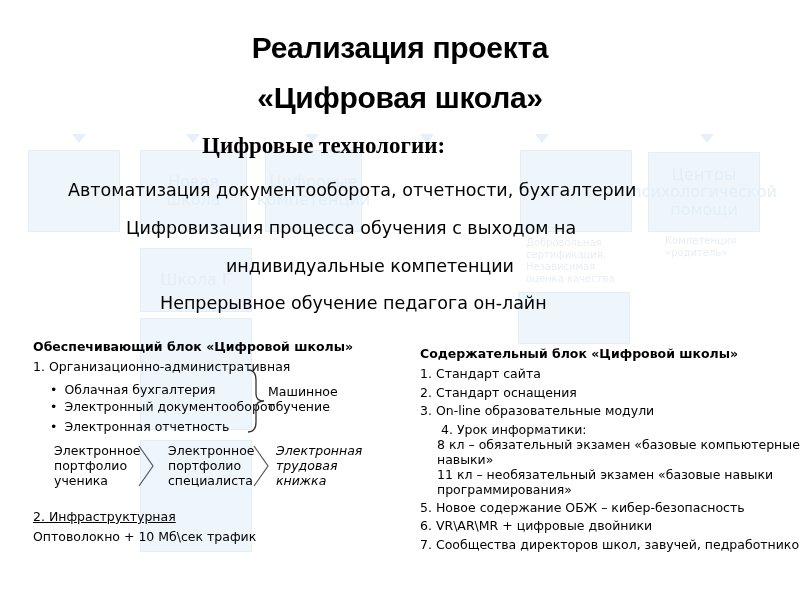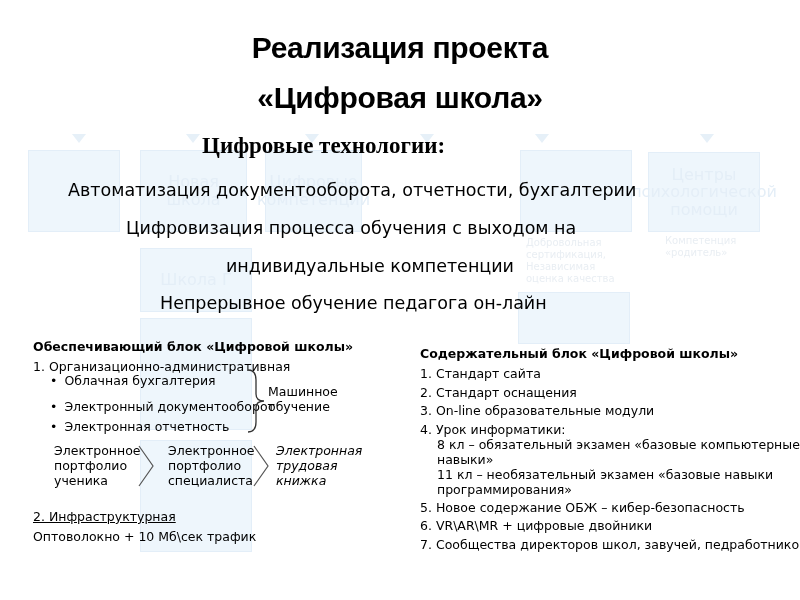--- a/index.html
+++ b/index.html
@@ -75,21 +75,21 @@
 <div class="subtitle">Цифровые технологии:</div>
 
 <div class="tech-line" style="left:68px; top:180px;">Автоматизация документооборота, отчетности, бухгалтерии</div>
 <div class="tech-line" style="left:126px; top:218px;">Цифровизация процесса обучения с выходом на</div>
 <div class="tech-line" style="left:226px; top:256px;">индивидуальные компетенции</div>
 <div class="tech-line" style="left:160px; top:293px;">Непрерывное обучение педагога он-лайн</div>
 
 <div>
   <div class="block-title" style="left:33px; top:339px;">Обеспечивающий блок «Цифровой школы»</div>
   <div class="item" style="left:33px; top:359px;">1. Организационно-административная</div>
-  <div class="item bullet" style="left:50px; top:373px;text-align:center;">Облачная бухгалтерия</div>
+  <div class="item bullet" style="left:50px; top:382px;text-align:center;">Облачная бухгалтерия</div>
   <div class="item bullet" style="left:50px; top:399px;">Электронный документооборот</div>
   <div class="item bullet" style="left:50px; top:419px;">Электронная отчетность</div>
 
   <svg class="brace" style="left:246px; top:368px;" width="22" height="66">
     <path d="M2 2 Q10 2 10 12 L10 26 Q10 33 18 33 Q10 33 10 40 L10 54 Q10 64 2 64" fill="none" stroke="#333" stroke-width="1.3"></path>
   </svg>
   <div class="flow" style="left:268px; top:384px;">
     <div>Машинное</div>
     <div>обучение</div>
   </div>
@@ -118,21 +118,21 @@
 
   <div class="item" style="left:33px; top:509px;text-decoration:underline;">2. Инфраструктурная</div>
   <div class="item" style="left:33px; top:529px;">Оптоволокно + 10 Мб\сек трафик</div>
 </div>
 
 <div>
   <div class="block-title" style="left:420px; top:346px;">Содержательный блок «Цифровой школы»</div>
   <div class="right-item" style="top:366px;">1. Стандарт сайта</div>
   <div class="right-item" style="top:385px;">2. Стандарт оснащения</div>
   <div class="right-item" style="top:403px;">3. On-line образовательные модули</div>
-  <div class="right-item" style="top:422px;">4. Урок информатики:</div>
+  <div class="right-item" style="top:422px;margin-left:21px;">4. Урок информатики:</div>
   <div class="right-sub" style="top:437px;">8 кл – обязательный экзамен «базовые компьютерные</div>
   <div class="right-sub" style="top:452px;">навыки»</div>
   <div class="right-sub" style="top:467px;">11 кл – необязательный экзамен «базовые навыки</div>
   <div class="right-sub" style="top:482px;">программирования»</div>
   <div class="right-item" style="top:500px;">5. Новое содержание ОБЖ – кибер-безопасность</div>
   <div class="right-item" style="top:518px;">6. VR\AR\MR + цифровые двойники</div>
   <div class="right-item" style="top:537px;">7. Сообщества директоров школ, завучей, педработников</div>
 </div>
 
 </body></html>

